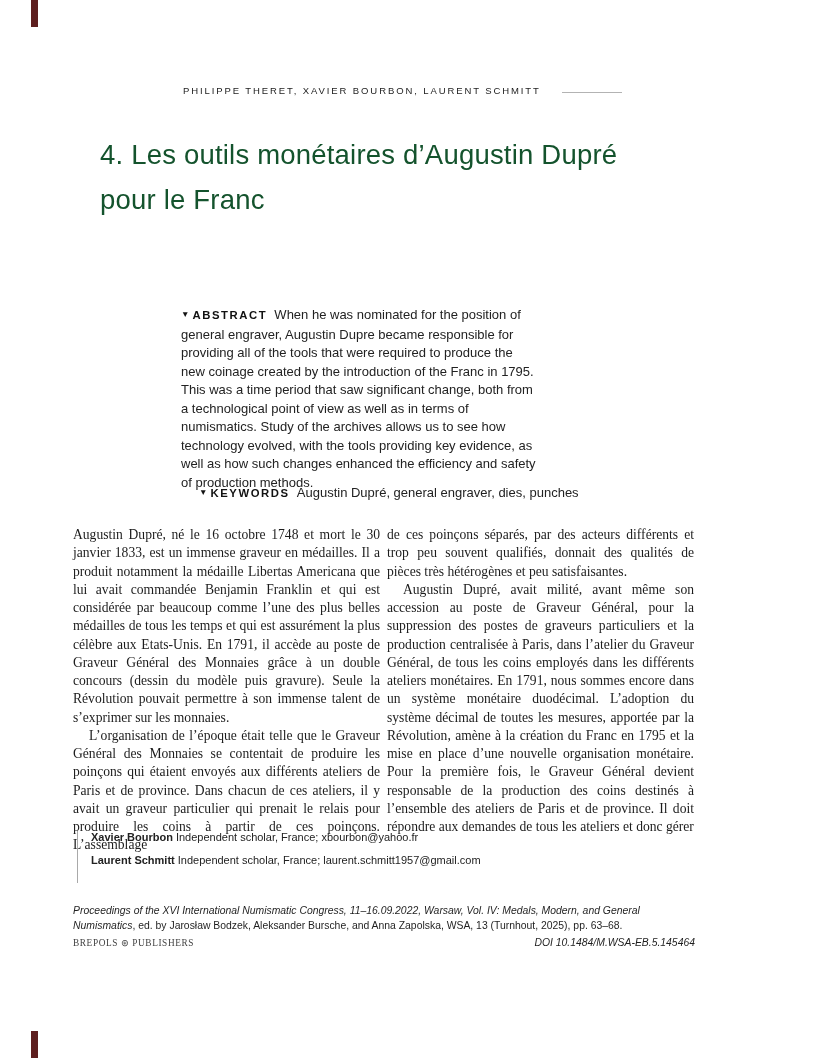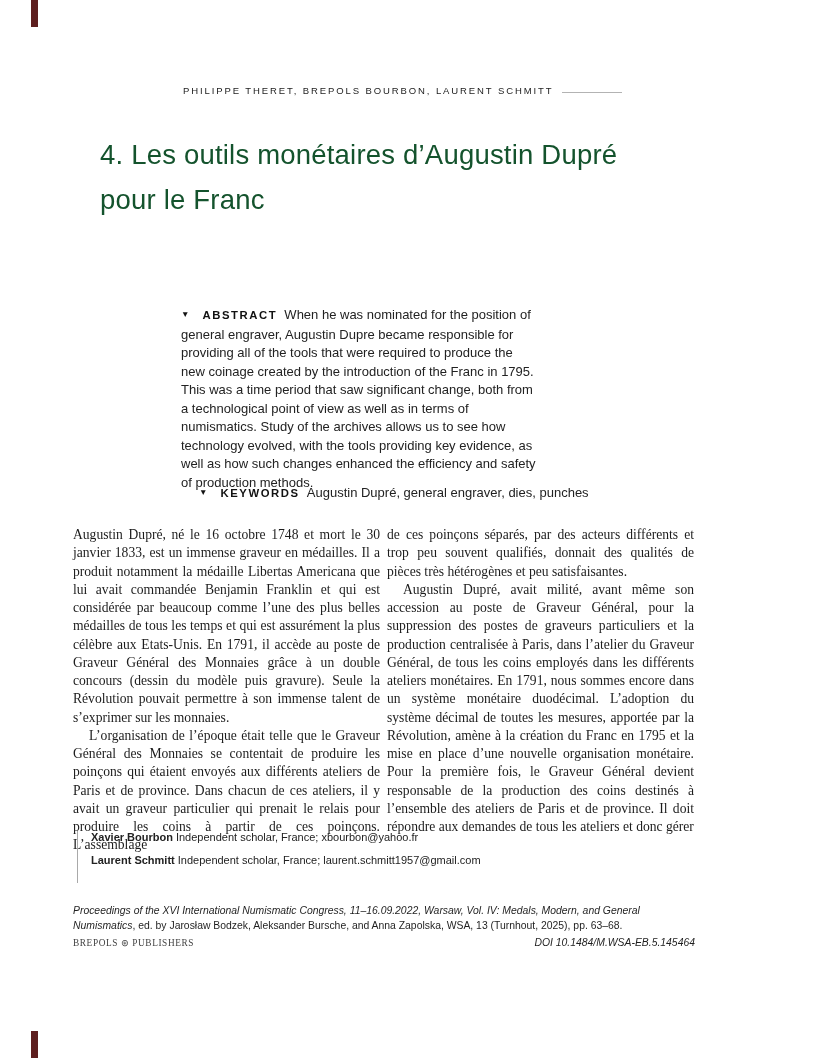--- a/index.html
+++ b/index.html
@@ -42,21 +42,21 @@
     position: absolute; left: 181px; top: 306px; width: 358px;
     font-size: 13px; line-height: 18.5px; color: #222;
   }
   .kw-block {
     position: absolute; left: 199px; top: 484px; width: 420px;
     font-size: 13px; line-height: 18.5px; color: #222;
   }
   .marker { font-size: 8.5px; position: relative; top: -2px; color: #111; }
   .blk-label {
     font-weight: 700; font-size: 11.3px; letter-spacing: 1.6px;
-    color: #111; margin-left: 13px; margin-right: 7px;
+    color: #111; margin-left: 3px; margin-right: 7px;
   }
 
   
   .col {
     position: absolute; top: 526px; width: 307px;
     font-family: "Liberation Serif", serif;
     font-size: 13.6px; line-height: 18.25px; color: #1c1c1c;
     text-align: justify;
   }
   .col-left { left: 73px; }
@@ -92,21 +92,21 @@
   .doi { font-size: 10.4px; color: #1f1f1f; font-style: italic; }
 </style>
 </head>
 <body>
 
 <div class="page">
 
   <div class="crop-mark top"></div>
   <div class="crop-mark bottom"></div>
 
-  <div class="authors-header">PHILIPPE THERET, BREPOLS BOURBON, LAURENT SCHMITT</div>
+  <div class="authors-header">PHILIPPE THERET, XAVIER BOURBON, LAURENT SCHMITT</div>
   <div class="head-rule"></div>
 
   <h1 class="title">
     <span>4. Les outils monétaires d’Augustin Dupré</span><br>
     <span>pour le Franc</span>
   </h1>
 
   <div class="abstract-block">
     <span class="marker">▼</span><span class="blk-label">ABSTRACT</span><span>When he was nominated for the position of general engraver, Augustin Dupre became responsible for providing all of the tools that were required to produce the new coinage created by the introduction of the Franc in 1795. This was a time period that saw significant change, both from a technological point of view as well as in terms of numismatics. Study of the archives allows us to see how technology evolved, with the tools providing key evidence, as well as how such changes enhanced the efficiency and safety of production methods.</span>
   </div>

